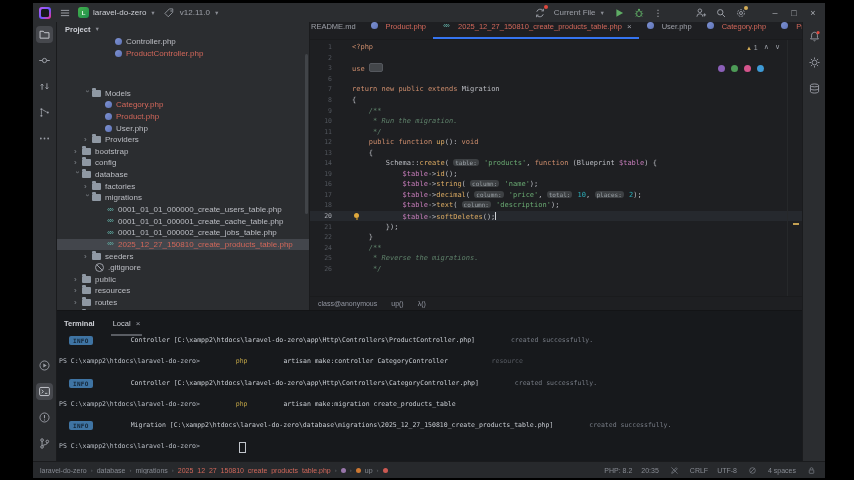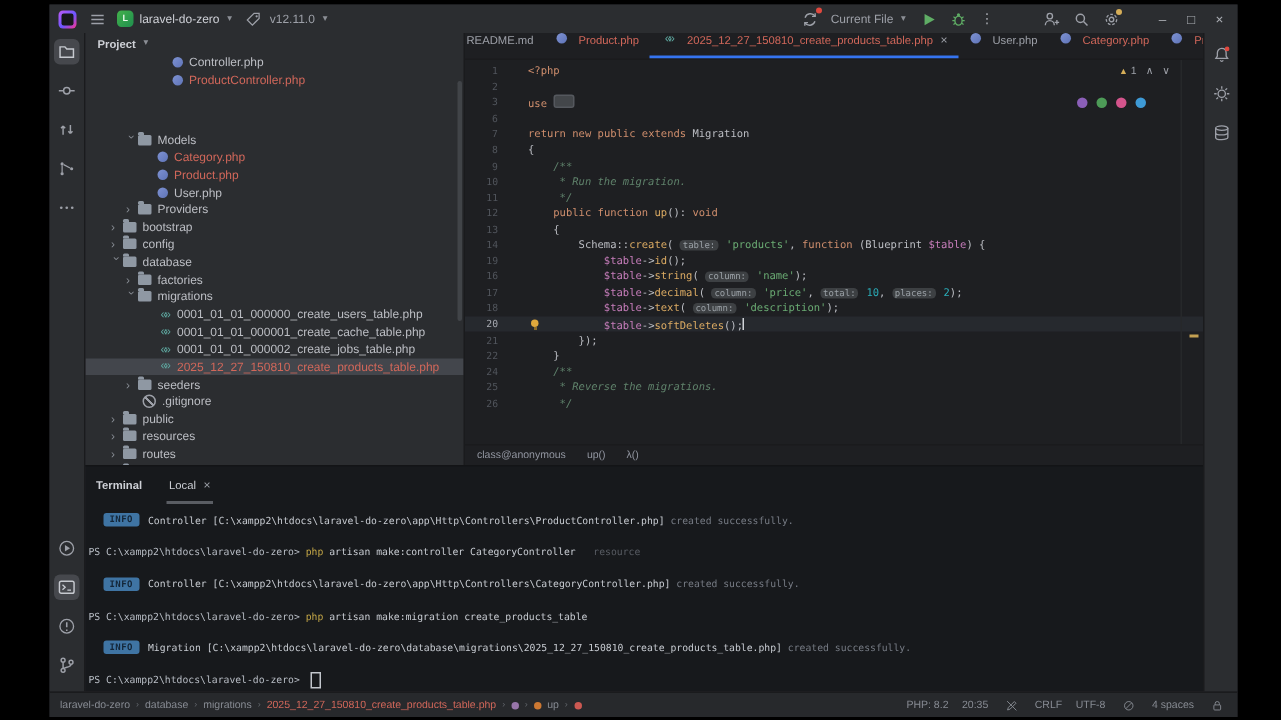--- a/index.html
+++ b/index.html
@@ -80,21 +80,21 @@
   .stripe-mark{position:absolute;right:3px;top:183px;width:6px;height:2px;background:#d6ae58;opacity:.9;}
   .crumbs{height:13px;display:flex;align-items:center;gap:14px;padding-left:8px;font-size:7px;color:#9296a1;border-top:1px solid #1a1b1d;flex:none;}
   
   .terminal{flex:1;background:#17191c;border-top:1px solid #131416;display:flex;flex-direction:column;min-height:0;}
   .thead{height:25px;display:flex;align-items:center;padding-left:7px;gap:16px;font-size:7.5px;flex:none;}
   .ttitle{color:#ced0d6;font-weight:bold;}
   .ttab{color:#ced0d6;height:100%;display:flex;align-items:center;gap:5px;position:relative;padding:0 2px;}
   .ttab::after{content:"";position:absolute;left:0;right:0;bottom:0;height:2px;background:#5a5d63;}
   .ttab .tclose{color:#9da0a8;font-size:8px;}
   .tbody{flex:1;font-family:"DejaVu Sans Mono","Liberation Mono",monospace;font-size:6.5px;overflow:hidden;}
-  .trml{height:21.3px;display:flex;align-items:center;white-space:pre;padding-left:2px;}
+  .trml{height:21.3px;display:flex;align-items:flex-start;white-space:pre;padding-left:2px;gap:32px;}
   .trml.info{padding-left:12px;}
   .badge{background:#3f74a3;color:#142638;font-size:6px;font-weight:bold;padding:1px 4px;border-radius:2px;margin-right:6px;letter-spacing:.3px;}
   .ttext{color:#c8ccd2;}
   .tdim{color:#777c85;}
   .tprompt{color:#b9bec6;}
   .texe{color:#c4a747;}
   .tghost{color:#585c63;}
   .tcursor{display:inline-block;width:5px;height:9px;border:1px solid #c2c6cc;margin-left:3px;}
   
   .statusbar{height:16px;background:#27292c;border-top:1px solid #1a1b1d;display:flex;align-items:center;

